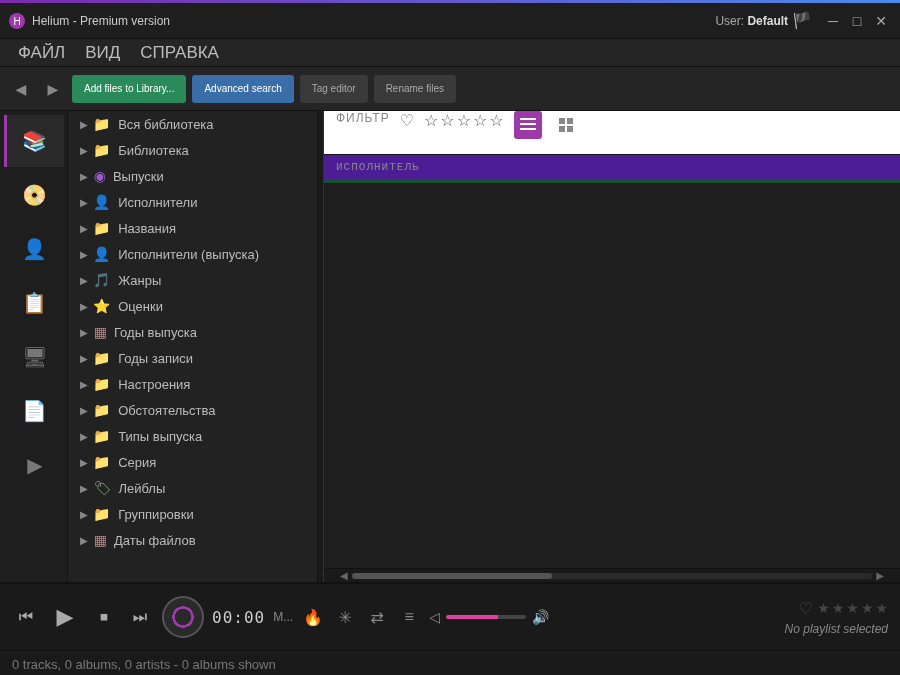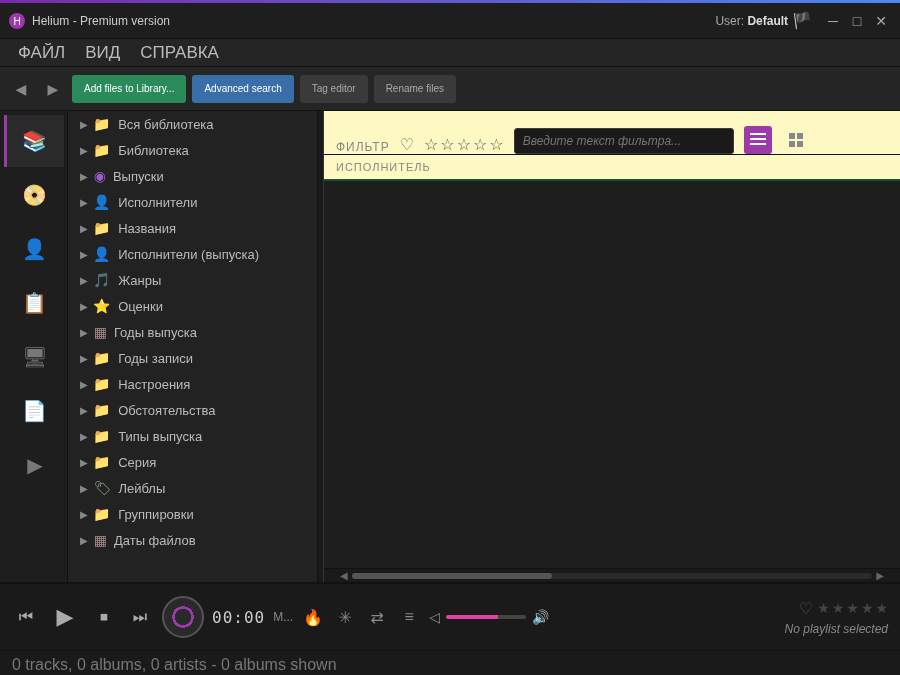--- a/index.html
+++ b/index.html
@@ -202,25 +202,25 @@
     
     #content-panel {
       flex: 1;
       background: #1e1e1e;
       display: flex;
       flex-direction: column;
     }
     #filter-bar {
       height: 44px;
       display: flex;
-      align-items: flex-end;
+      align-items: flex-start;
       padding: 0 12px;
       gap: 10px;
       border-bottom: 1px solid #111;
-      background: #fef9c3;
+      background: #ffffff;
     }
     .filter-label {
       font-size: 12px;
       color: #888;
       letter-spacing: 1px;
     }
     .heart-icon { color: #666; font-size: 16px; cursor: pointer; }
     .stars-display { display: flex; gap: 2px; }
     .star-empty { color: #555; font-size: 16px; cursor: pointer; }
     .filter-input {
@@ -245,22 +245,23 @@
       cursor: pointer;
       border-radius: 3px;
       font-size: 16px;
       color: #888;
     }
     .view-btn.active { background: #9c3aaa; color: #fff; }
 
     #content-header {
       display: flex;
       padding: 6px 12px;
-      border-bottom: 2px solid #14532d;
-      background: #fef9c3;
+      border-bottom: 4px solid #14532d;
+      background: #4c1d95;
+      font-family: Liberation Mono, monospace;
     }
     .col-header {
       font-size: 11px;
       color: #888;
       letter-spacing: 1px;
       text-transform: uppercase;
     }
     .col-artist { flex: 1; }
     .col-title { flex: 1; }
 
@@ -391,21 +392,21 @@
     
     #statusbar {
       height: 28px;
       background: #1a1a1a;
       border-top: 1px solid #111;
       display: flex;
       align-items: center;
       padding: 0 12px;
     }
     .status-text {
-      font-size: 16px;
+      font-size: 13px;
       color: #777;
     }
 
     
     #tree-panel::-webkit-scrollbar { width: 8px; }
     #tree-panel::-webkit-scrollbar-track { background: #1a1a1a; }
     #tree-panel::-webkit-scrollbar-thumb { background: #3a3a3a; border-radius: 2px; }
 
     
     .accent-top {
@@ -581,21 +582,20 @@
     <div id="filter-bar">
       <span class="filter-label">ФИЛЬТР</span>
       <span class="heart-icon">♡</span>
       <div class="stars-display">
         <span class="star-empty">☆</span>
         <span class="star-empty">☆</span>
         <span class="star-empty">☆</span>
         <span class="star-empty">☆</span>
         <span class="star-empty">☆</span>
       </div>
-      <input class="filter-input" type="text" placeholder="Введите текст фильтра..." style="">
       <div class="view-btn active">
         <svg width="16" height="14" viewBox="0 0 16 14">
           <rect y="0" width="16" height="2" fill="currentColor"></rect>
           <rect y="5" width="16" height="2" fill="currentColor"></rect>
           <rect y="10" width="16" height="2" fill="currentColor"></rect>
         </svg>
       </div>
       <div class="view-btn">
         <svg width="14" height="14" viewBox="0 0 14 14">
           <rect x="0" y="0" width="6" height="6" fill="currentColor"></rect>

